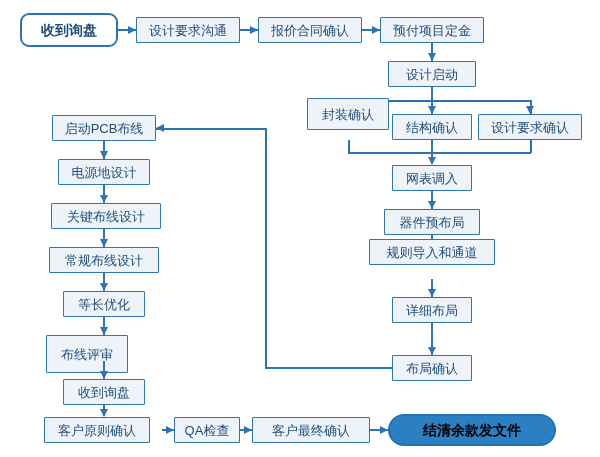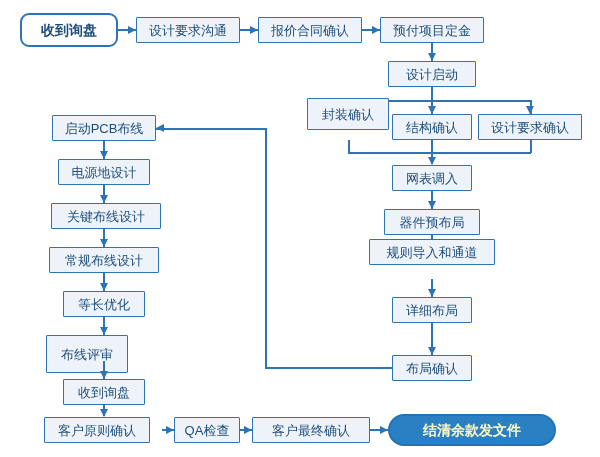--- a/index.html
+++ b/index.html
@@ -36,21 +36,21 @@
     border: 2px solid #2e74b5;
     border-radius: 9px;
     font-weight: bold;
     font-size: 14px;
     background: #ffffff;
   }
   .node.final {
     border: 2px solid #2272b4;
     border-radius: 20px;
     background: #2b7fc3;
-    color: #fef9c3;
+    color: #000000;
     font-weight: bold;
     font-size: 14px;
   }
   .line {
     position: absolute;
     background: #2e74b5;
   }
   .line.h { height: 1.6px; }
   .line.v { width: 1.6px; }
   .arrow {

